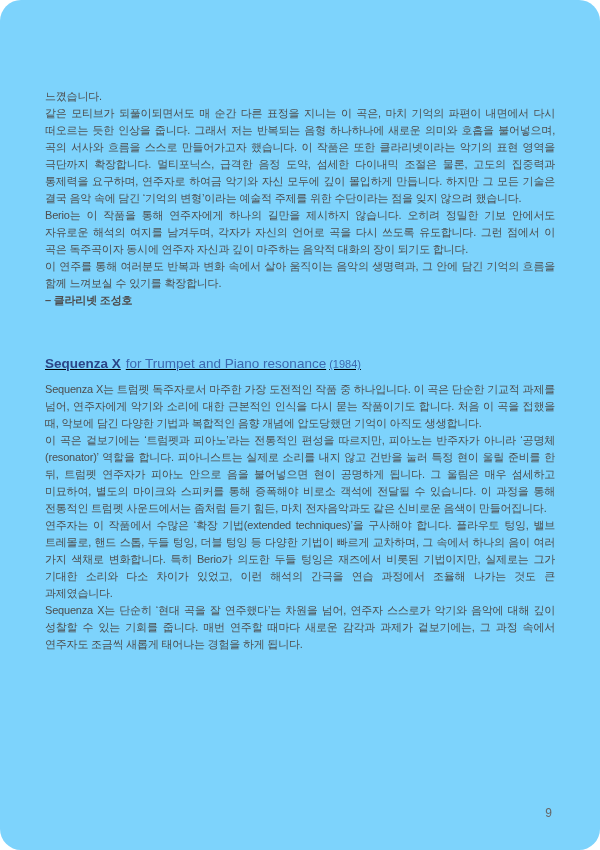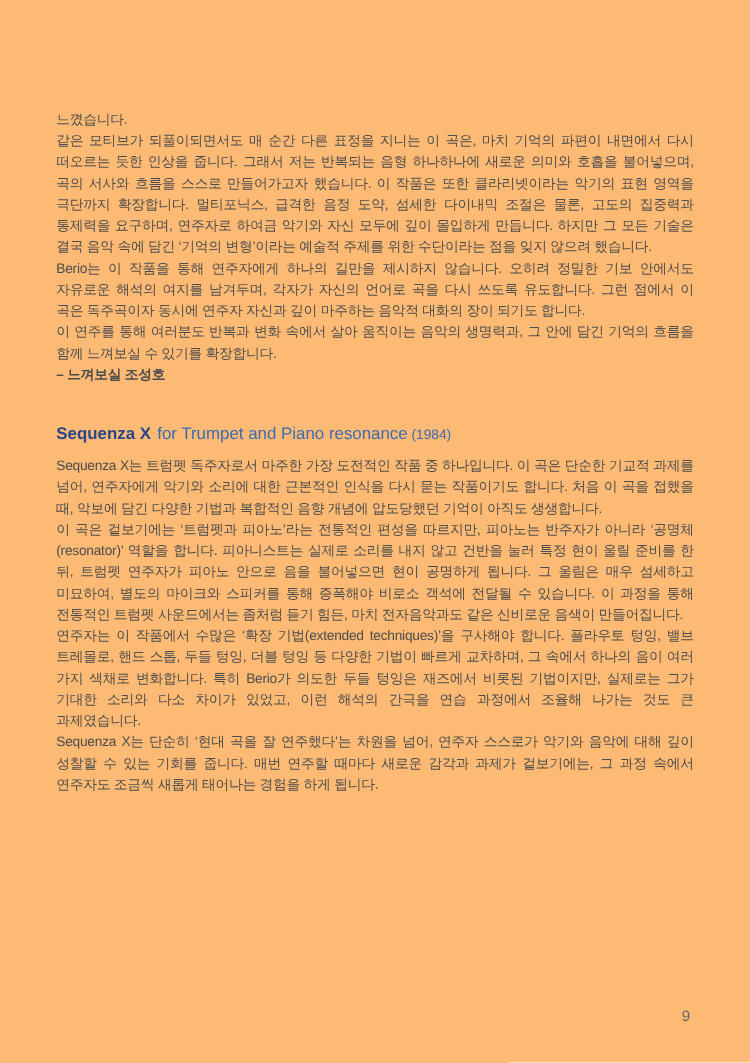--- a/index.html
+++ b/index.html
@@ -4,23 +4,24 @@
 <style>
   html, body {
     margin: 0;
     padding: 0;
     background: #ffffff;
   }
   .page {
     position: relative;
     width: 600px;
     height: 850px;
-    background: #fdba74;
+    background: #7dd3fc;
     overflow: hidden;
     font-family: "Liberation Sans", "DejaVu Sans", sans-serif;
+    border-radius: 21px;
   }
   .content {
     position: absolute;
     left: 45px;
     top: 88px;
     width: 510px;
   }
   .body-text p {
     margin: 0;
     font-size: 11px;
@@ -32,25 +33,26 @@
   }
   .sig {
     margin: 0;
     font-size: 11px;
     line-height: 17px;
     color: #4d4d4d;
     text-align: right;
     font-weight: bold;
   }
   .work-title {
-    margin: 29px 0 8px 0;
+    margin: 46px 0 8px 0;
     font-size: 13.5px;
     line-height: 17px;
     font-weight: normal;
     white-space: nowrap;
+    text-decoration: underline;
   }
   .t-main {
     font-weight: bold;
     color: #2b4687;
     margin-right: 5px;
   }
   .t-sub {
     color: #3d6ab0;
   }
   .t-year {
@@ -70,21 +72,21 @@
 <body>
 
 <div class="page">
   <div class="content">
 
     <div class="body-text">
       <p>느꼈습니다.</p>
       <p>같은 모티브가 되풀이되면서도 매 순간 다른 표정을 지니는 이 곡은, 마치 기억의 파편이 내면에서 다시 떠오르는 듯한 인상을 줍니다. 그래서 저는 반복되는 음형 하나하나에 새로운 의미와 호흡을 불어넣으며, 곡의 서사와 흐름을 스스로 만들어가고자 했습니다. 이 작품은 또한 클라리넷이라는 악기의 표현 영역을 극단까지 확장합니다. 멀티포닉스, 급격한 음정 도약, 섬세한 다이내믹 조절은 물론, 고도의 집중력과 통제력을 요구하며, 연주자로 하여금 악기와 자신 모두에 깊이 몰입하게 만듭니다. 하지만 그 모든 기술은 결국 음악 속에 담긴 ‘기억의 변형’이라는 예술적 주제를 위한 수단이라는 점을 잊지 않으려 했습니다.</p>
       <p>Berio는 이 작품을 통해 연주자에게 하나의 길만을 제시하지 않습니다. 오히려 정밀한 기보 안에서도 자유로운 해석의 여지를 남겨두며, 각자가 자신의 언어로 곡을 다시 쓰도록 유도합니다. 그런 점에서 이 곡은 독주곡이자 동시에 연주자 자신과 깊이 마주하는 음악적 대화의 장이 되기도 합니다.</p>
       <p>이 연주를 통해 여러분도 반복과 변화 속에서 살아 움직이는 음악의 생명력과, 그 안에 담긴 기억의 흐름을 함께 느껴보실 수 있기를 확장합니다.</p>
-      <p class="sig">– 느껴보실 조성호</p>
+      <p class="sig">– 클라리넷 조성호</p>
     </div>
 
     <h2 class="work-title"><span class="t-main">Sequenza X</span><span class="t-sub">for Trumpet and Piano resonance</span><span class="t-year">(1984)</span></h2>
 
     <div class="body-text">
       <p>Sequenza X는 트럼펫 독주자로서 마주한 가장 도전적인 작품 중 하나입니다. 이 곡은 단순한 기교적 과제를 넘어, 연주자에게 악기와 소리에 대한 근본적인 인식을 다시 묻는 작품이기도 합니다. 처음 이 곡을 접했을 때, 악보에 담긴 다양한 기법과 복합적인 음향 개념에 압도당했던 기억이 아직도 생생합니다.</p>
       <p>이 곡은 겉보기에는 ‘트럼펫과 피아노’라는 전통적인 편성을 따르지만, 피아노는 반주자가 아니라 ‘공명체(resonator)’ 역할을 합니다. 피아니스트는 실제로 소리를 내지 않고 건반을 눌러 특정 현이 울릴 준비를 한 뒤, 트럼펫 연주자가 피아노 안으로 음을 불어넣으면 현이 공명하게 됩니다. 그 울림은 매우 섬세하고 미묘하여, 별도의 마이크와 스피커를 통해 증폭해야 비로소 객석에 전달될 수 있습니다. 이 과정을 통해 전통적인 트럼펫 사운드에서는 좀처럼 듣기 힘든, 마치 전자음악과도 같은 신비로운 음색이 만들어집니다.</p>
       <p>연주자는 이 작품에서 수많은 ‘확장 기법(extended techniques)’을 구사해야 합니다. 플라우토 텅잉, 밸브 트레몰로, 핸드 스톱, 두들 텅잉, 더블 텅잉 등 다양한 기법이 빠르게 교차하며, 그 속에서 하나의 음이 여러 가지 색채로 변화합니다. 특히 Berio가 의도한 두들 텅잉은 재즈에서 비롯된 기법이지만, 실제로는 그가 기대한 소리와 다소 차이가 있었고, 이런 해석의 간극을 연습 과정에서 조율해 나가는 것도 큰 과제였습니다.</p>
       <p>Sequenza X는 단순히 ‘현대 곡을 잘 연주했다’는 차원을 넘어, 연주자 스스로가 악기와 음악에 대해 깊이 성찰할 수 있는 기회를 줍니다. 매번 연주할 때마다 새로운 감각과 과제가 겉보기에는, 그 과정 속에서 연주자도 조금씩 새롭게 태어나는 경험을 하게 됩니다.</p>
     </div>

